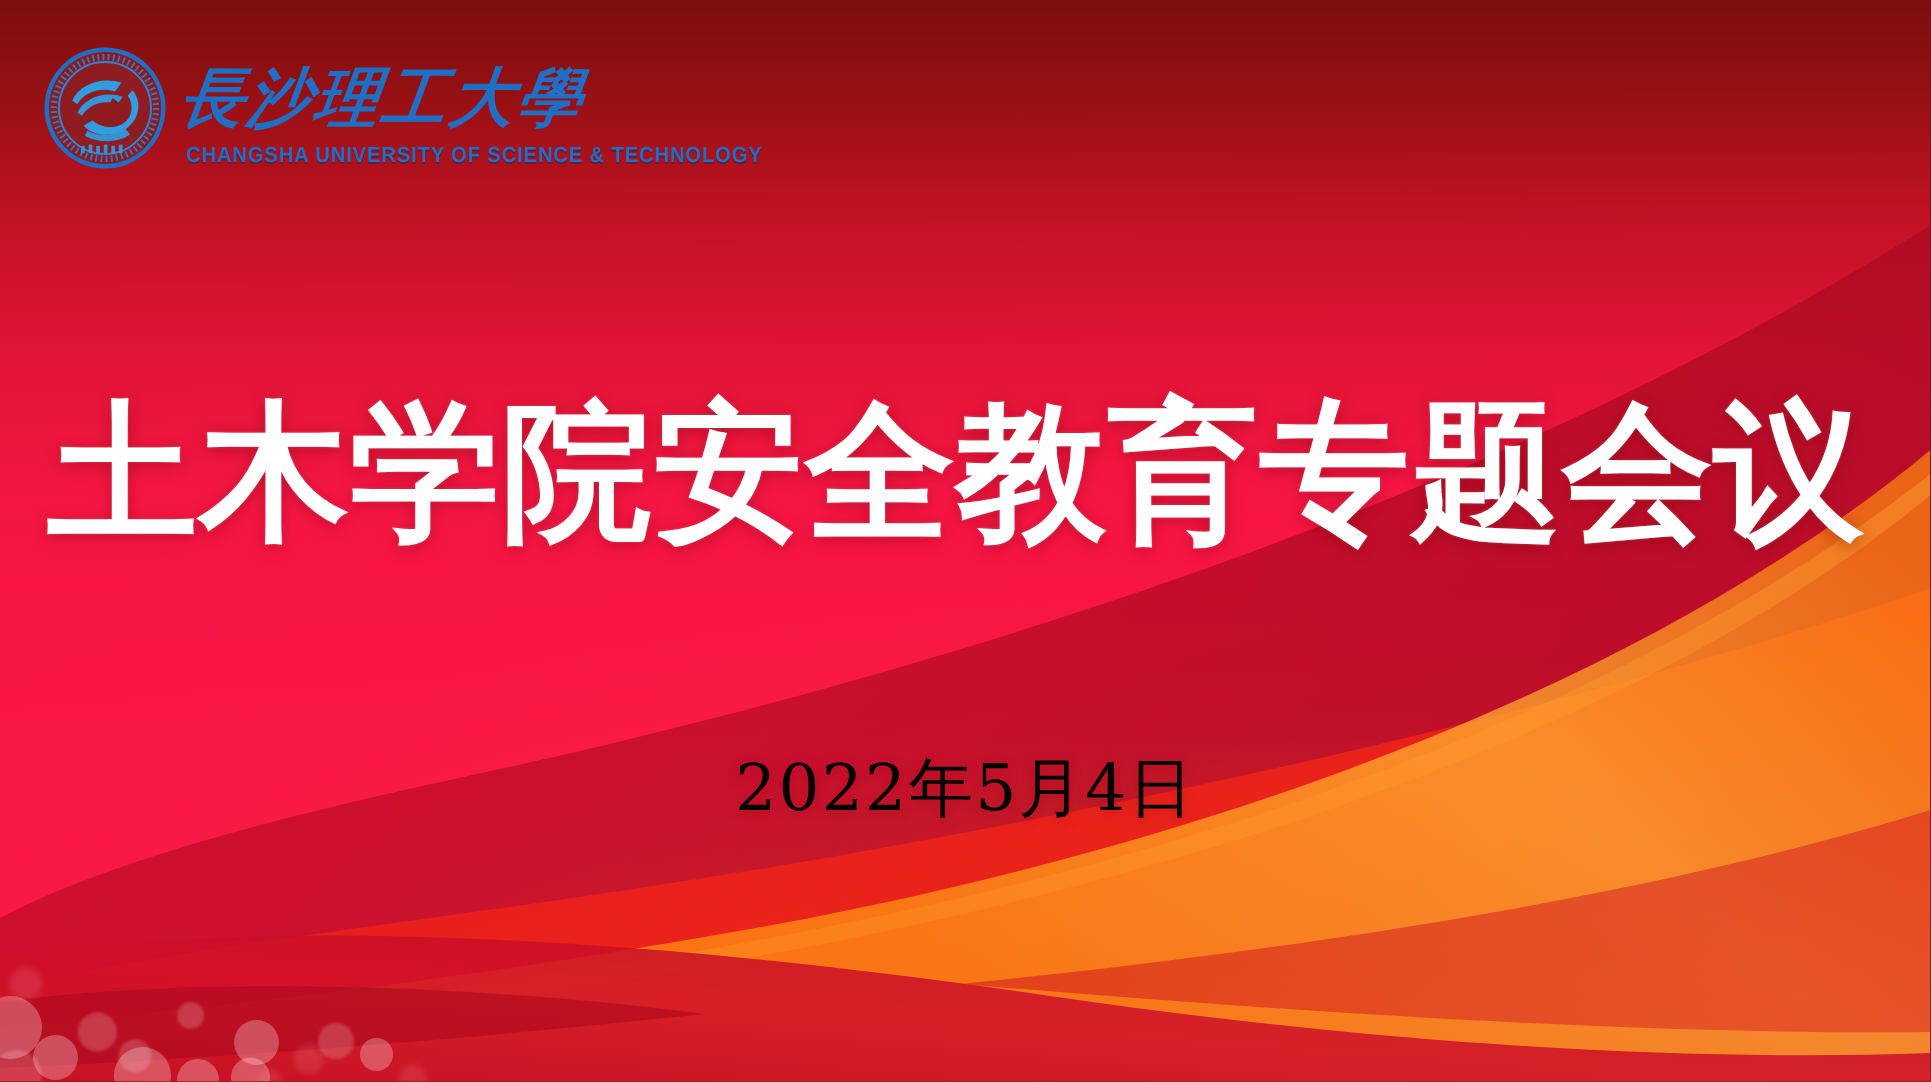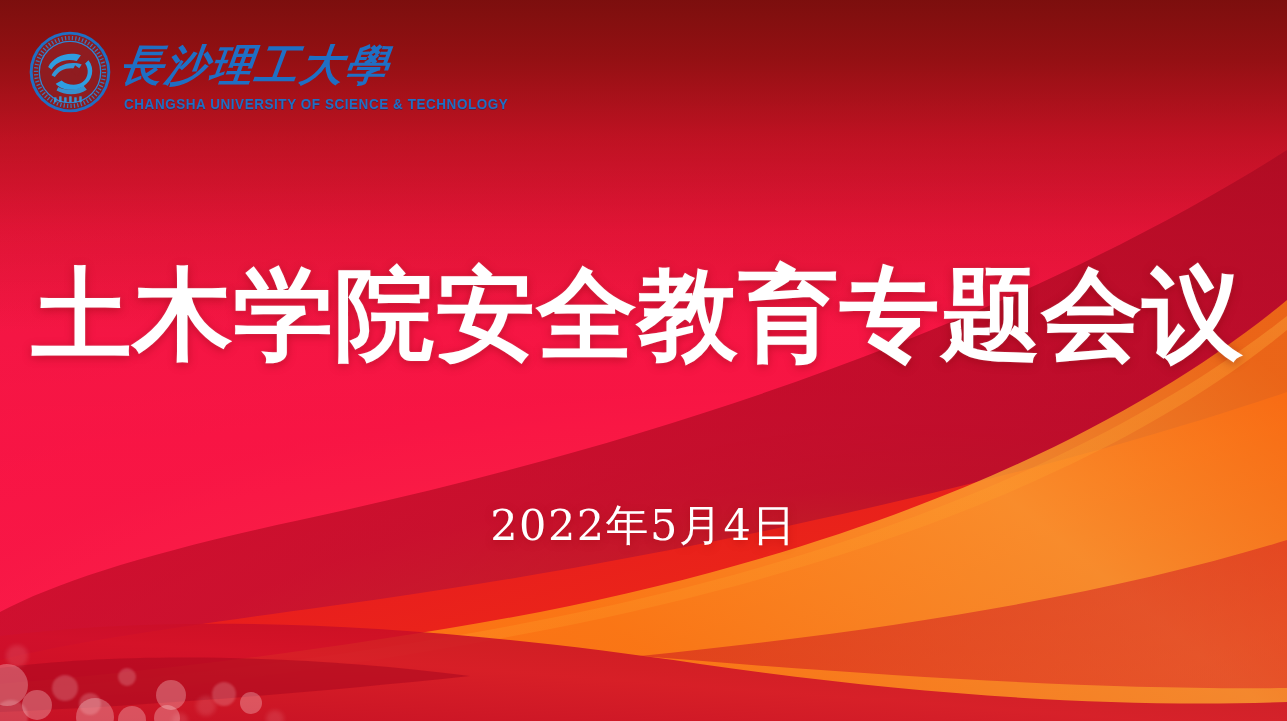--- a/index.html
+++ b/index.html
@@ -82,21 +82,21 @@
     font-size:100px;
     line-height:1.12;
     letter-spacing:1px;
     white-space:nowrap;
     text-shadow:0 2px 10px rgba(110,0,0,0.38), 0 0 2px rgba(255,255,255,0.25);
   }
   #subtitle{
     position:absolute;
     left:0;right:0;top:497px;
     text-align:center;
-    color:#ffffff;
+    color:#000000;
     font-family:"DejaVu Serif","Liberation Serif",serif;
     font-weight:400;
     font-size:43px;
     letter-spacing:1.5px;
     white-space:nowrap;
     text-shadow:0 2px 8px rgba(140,10,0,0.35);
   }
 </style>
 </head>
 <body>

